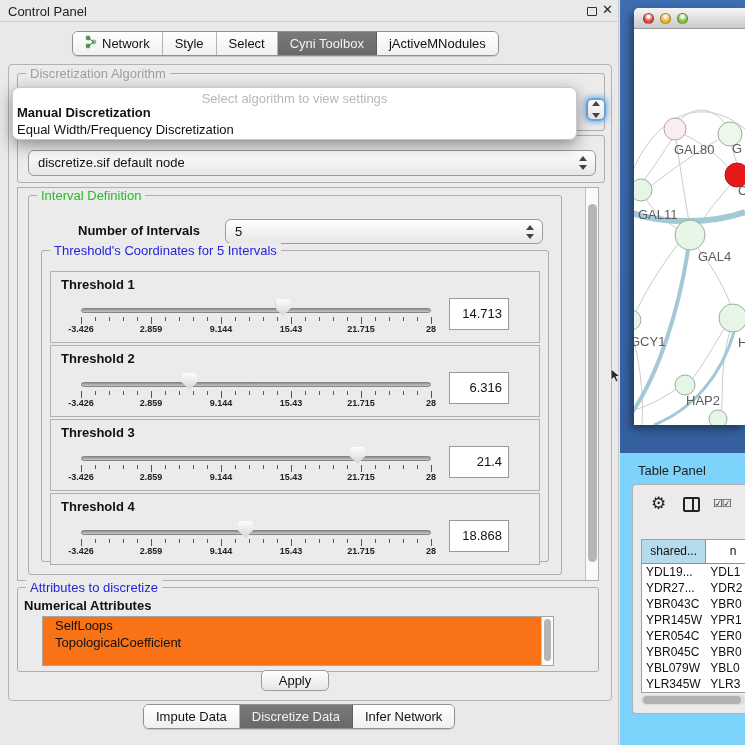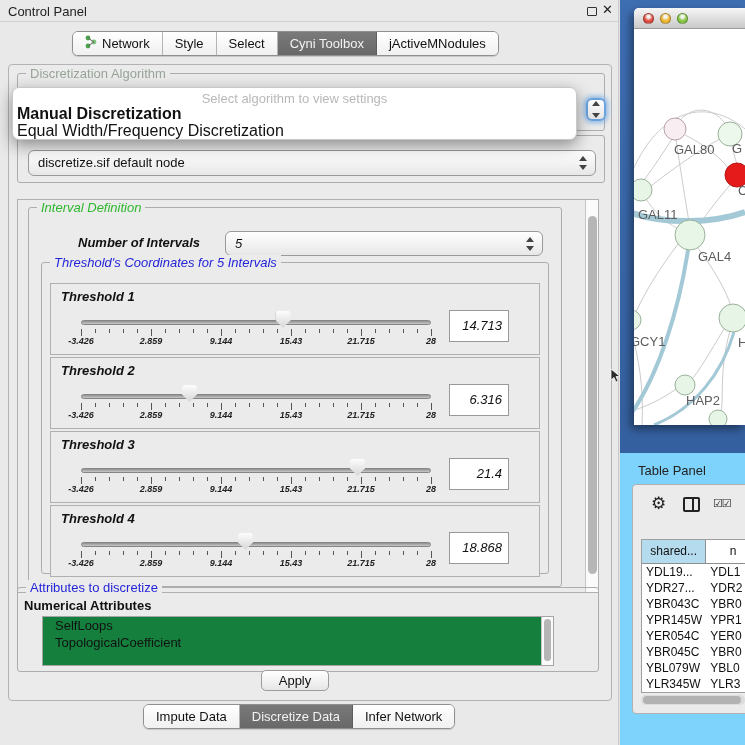--- a/index.html
+++ b/index.html
@@ -66,21 +66,21 @@
                border:1px solid #999; font-size:13px; line-height:30px; text-align:right; padding-right:6px; }
   .attr-item { padding-left:12px; font-size:13px; line-height:17px; white-space:nowrap; }
 
   .push-button { position:absolute; background:linear-gradient(#ffffff,#e6e6e6); border:1px solid #9c9c9c;
                  border-radius:5px; font-size:13px; text-align:center; }
 
   
   #algo-popup { left:12px; top:87px; width:565px; height:53px; background:#fff; border:1px solid #c8c8c8;
                 border-radius:7px; box-shadow:0 5px 16px rgba(0,0,0,.42); z-index:40; }
   #popup-hint { position:absolute; top:3px; left:0; width:100%; text-align:center; color:#b8b8b8; font-size:13px; }
-  .popup-opt { position:absolute; left:4px; font-size:16px; white-space:nowrap; }
+  .popup-opt { position:absolute; left:4px; font-size:13px; white-space:nowrap; }
 
   
   #desktop-bg { left:620px; top:0; width:125px; height:453px; background:linear-gradient(#3e6eb2,#35609f); }
   #net-window { left:634px; top:8px; width:111px; height:417px; background:#fff; border-radius:5px 0 0 0;
                 box-shadow:-3px 4px 10px rgba(0,0,0,.45); overflow:hidden; }
   #net-titlebar { left:0; top:0; width:100%; height:21px; background:linear-gradient(#f6f6f6,#c9c9c9);
                   border-bottom:1px solid #9b9b9b; }
   .tl { position:absolute; top:5px; width:11px; height:11px; border-radius:50%; border:1px solid rgba(0,0,0,.3); }
   #net-canvas { left:0; top:21px; width:111px; height:396px; }
 
@@ -153,21 +153,21 @@
       <span class="grouptitle">Table Data</span>
       <div class="combo" style="left:10px; top:14px; width:568px; height:26px;">
         <span>discretize.sif default node</span>
         <span class="arrows">
             <i class="arr-up"></i>
             <i class="arr-dn"></i>
           </span>
       </div>
     </div>
 
-    <div id="scrollbox" class="abs" style="left:8px; top:134px;font-style:italic;">
+    <div id="scrollbox" class="abs" style="left:8px; top:122px;">
       <div class="groupbox" style="left:10px; top:7px; width:534px; height:380px;">
         <span class="grouptitle title-green" style="background:#ebebeb;">Interval Definition</span>
 
         <div class="abs" style="left:49px; top:27px; font-weight:bold;">Number of Intervals</div>
         <div class="combo" style="left:196px; top:23px; width:318px; height:25px;">
           <span>5</span>
           <span class="arrows">
               <i class="arr-up"></i>
               <i class="arr-dn"></i>
             </span>
@@ -340,21 +340,21 @@
         </div>
       </div>
       <div class="vscroll" style="left:567px; top:0; width:14px; height:392px;">
         <div class="vthumb" style="left:2px; top:16px; width:9px; height:358px;"></div>
       </div>
     </div>
 
     <div class="groupbox" style="left:8px; top:522px; width:582px; height:85px;">
       <span class="grouptitle title-blue">Attributes to discretize</span>
       <div class="abs" style="left:6px; top:10px; font-weight:bold;">Numerical Attributes</div>
-      <div class="abs" style="left:24px; top:28px; width:512px; height:50px; background:#15803d; border:1px solid #a5a5a5; overflow:hidden;" id="attr-list-box">
+      <div class="abs" style="left:24px; top:28px; width:512px; height:50px; background:#f97316; border:1px solid #a5a5a5; overflow:hidden;" id="attr-list-box">
         <div id="attr-items">
             <div class="attr-item">SelfLoops</div>
             <div class="attr-item">TopologicalCoefficient</div>
           </div>
         <div class="vscroll" style="right:0; top:0; width:12px; height:48px; left:auto;">
           <div class="vthumb" style="left:2px; top:2px; width:7px; height:42px;"></div>
         </div>
       </div>
     </div>
 

